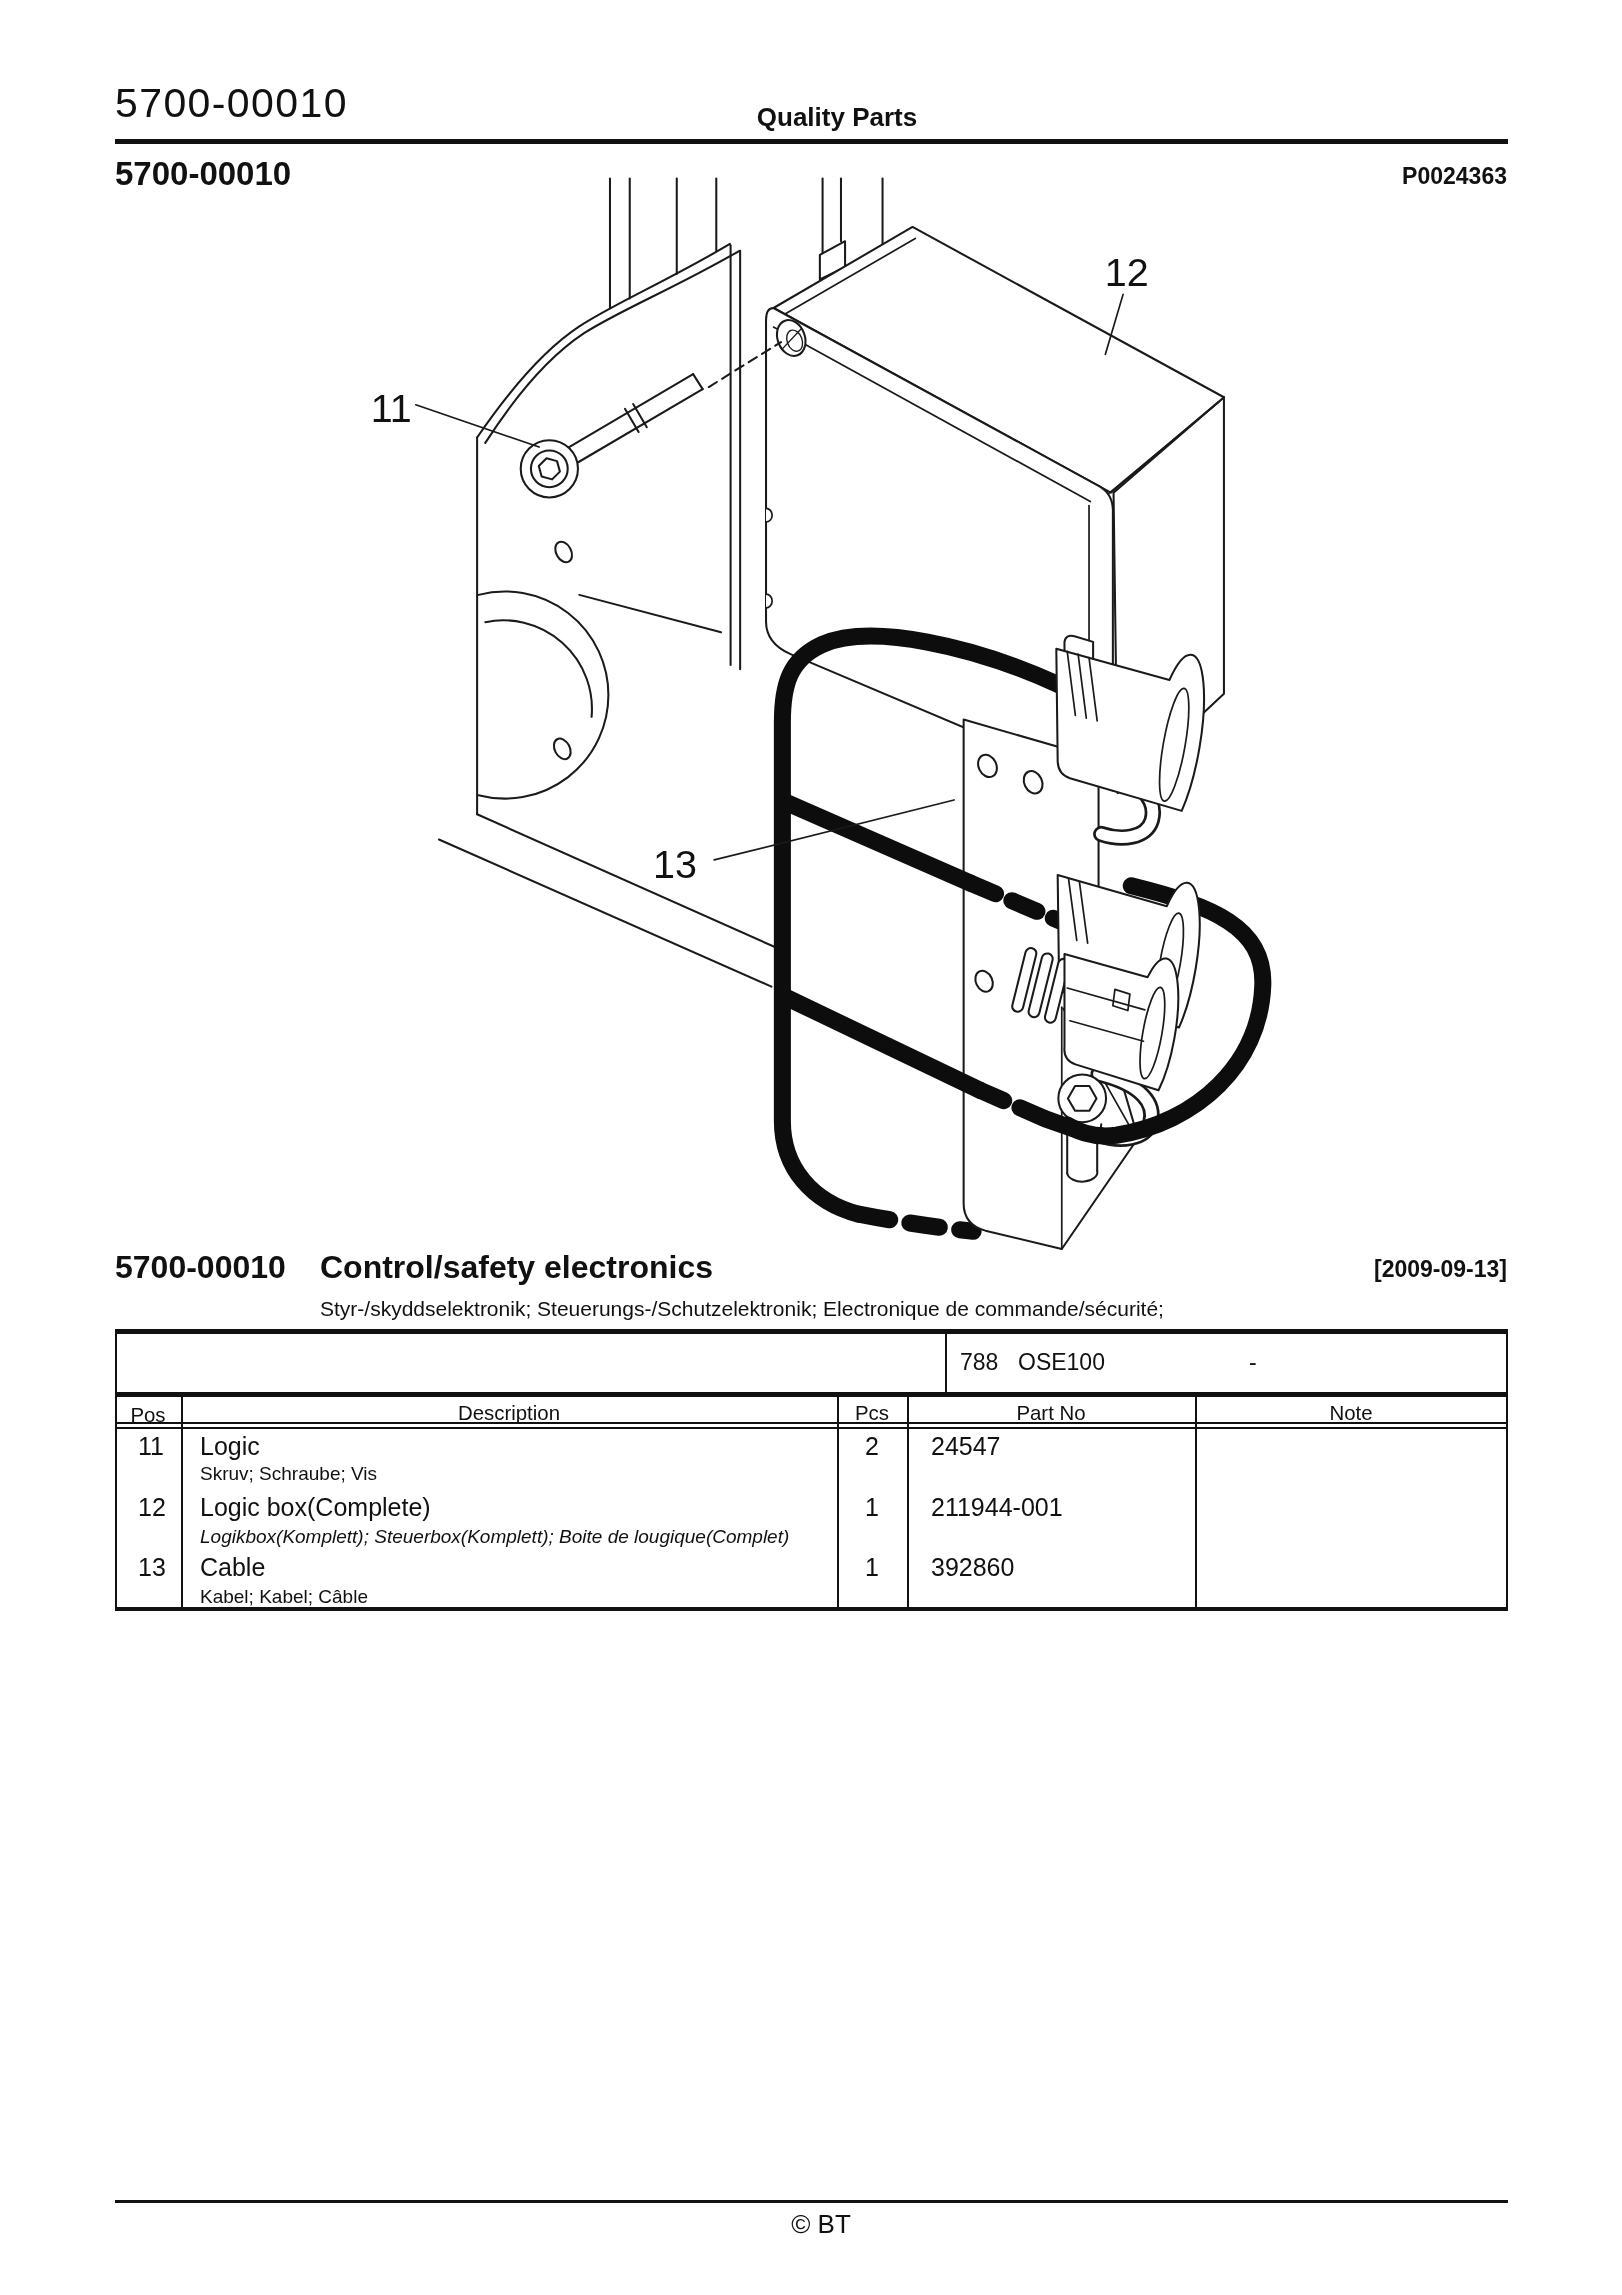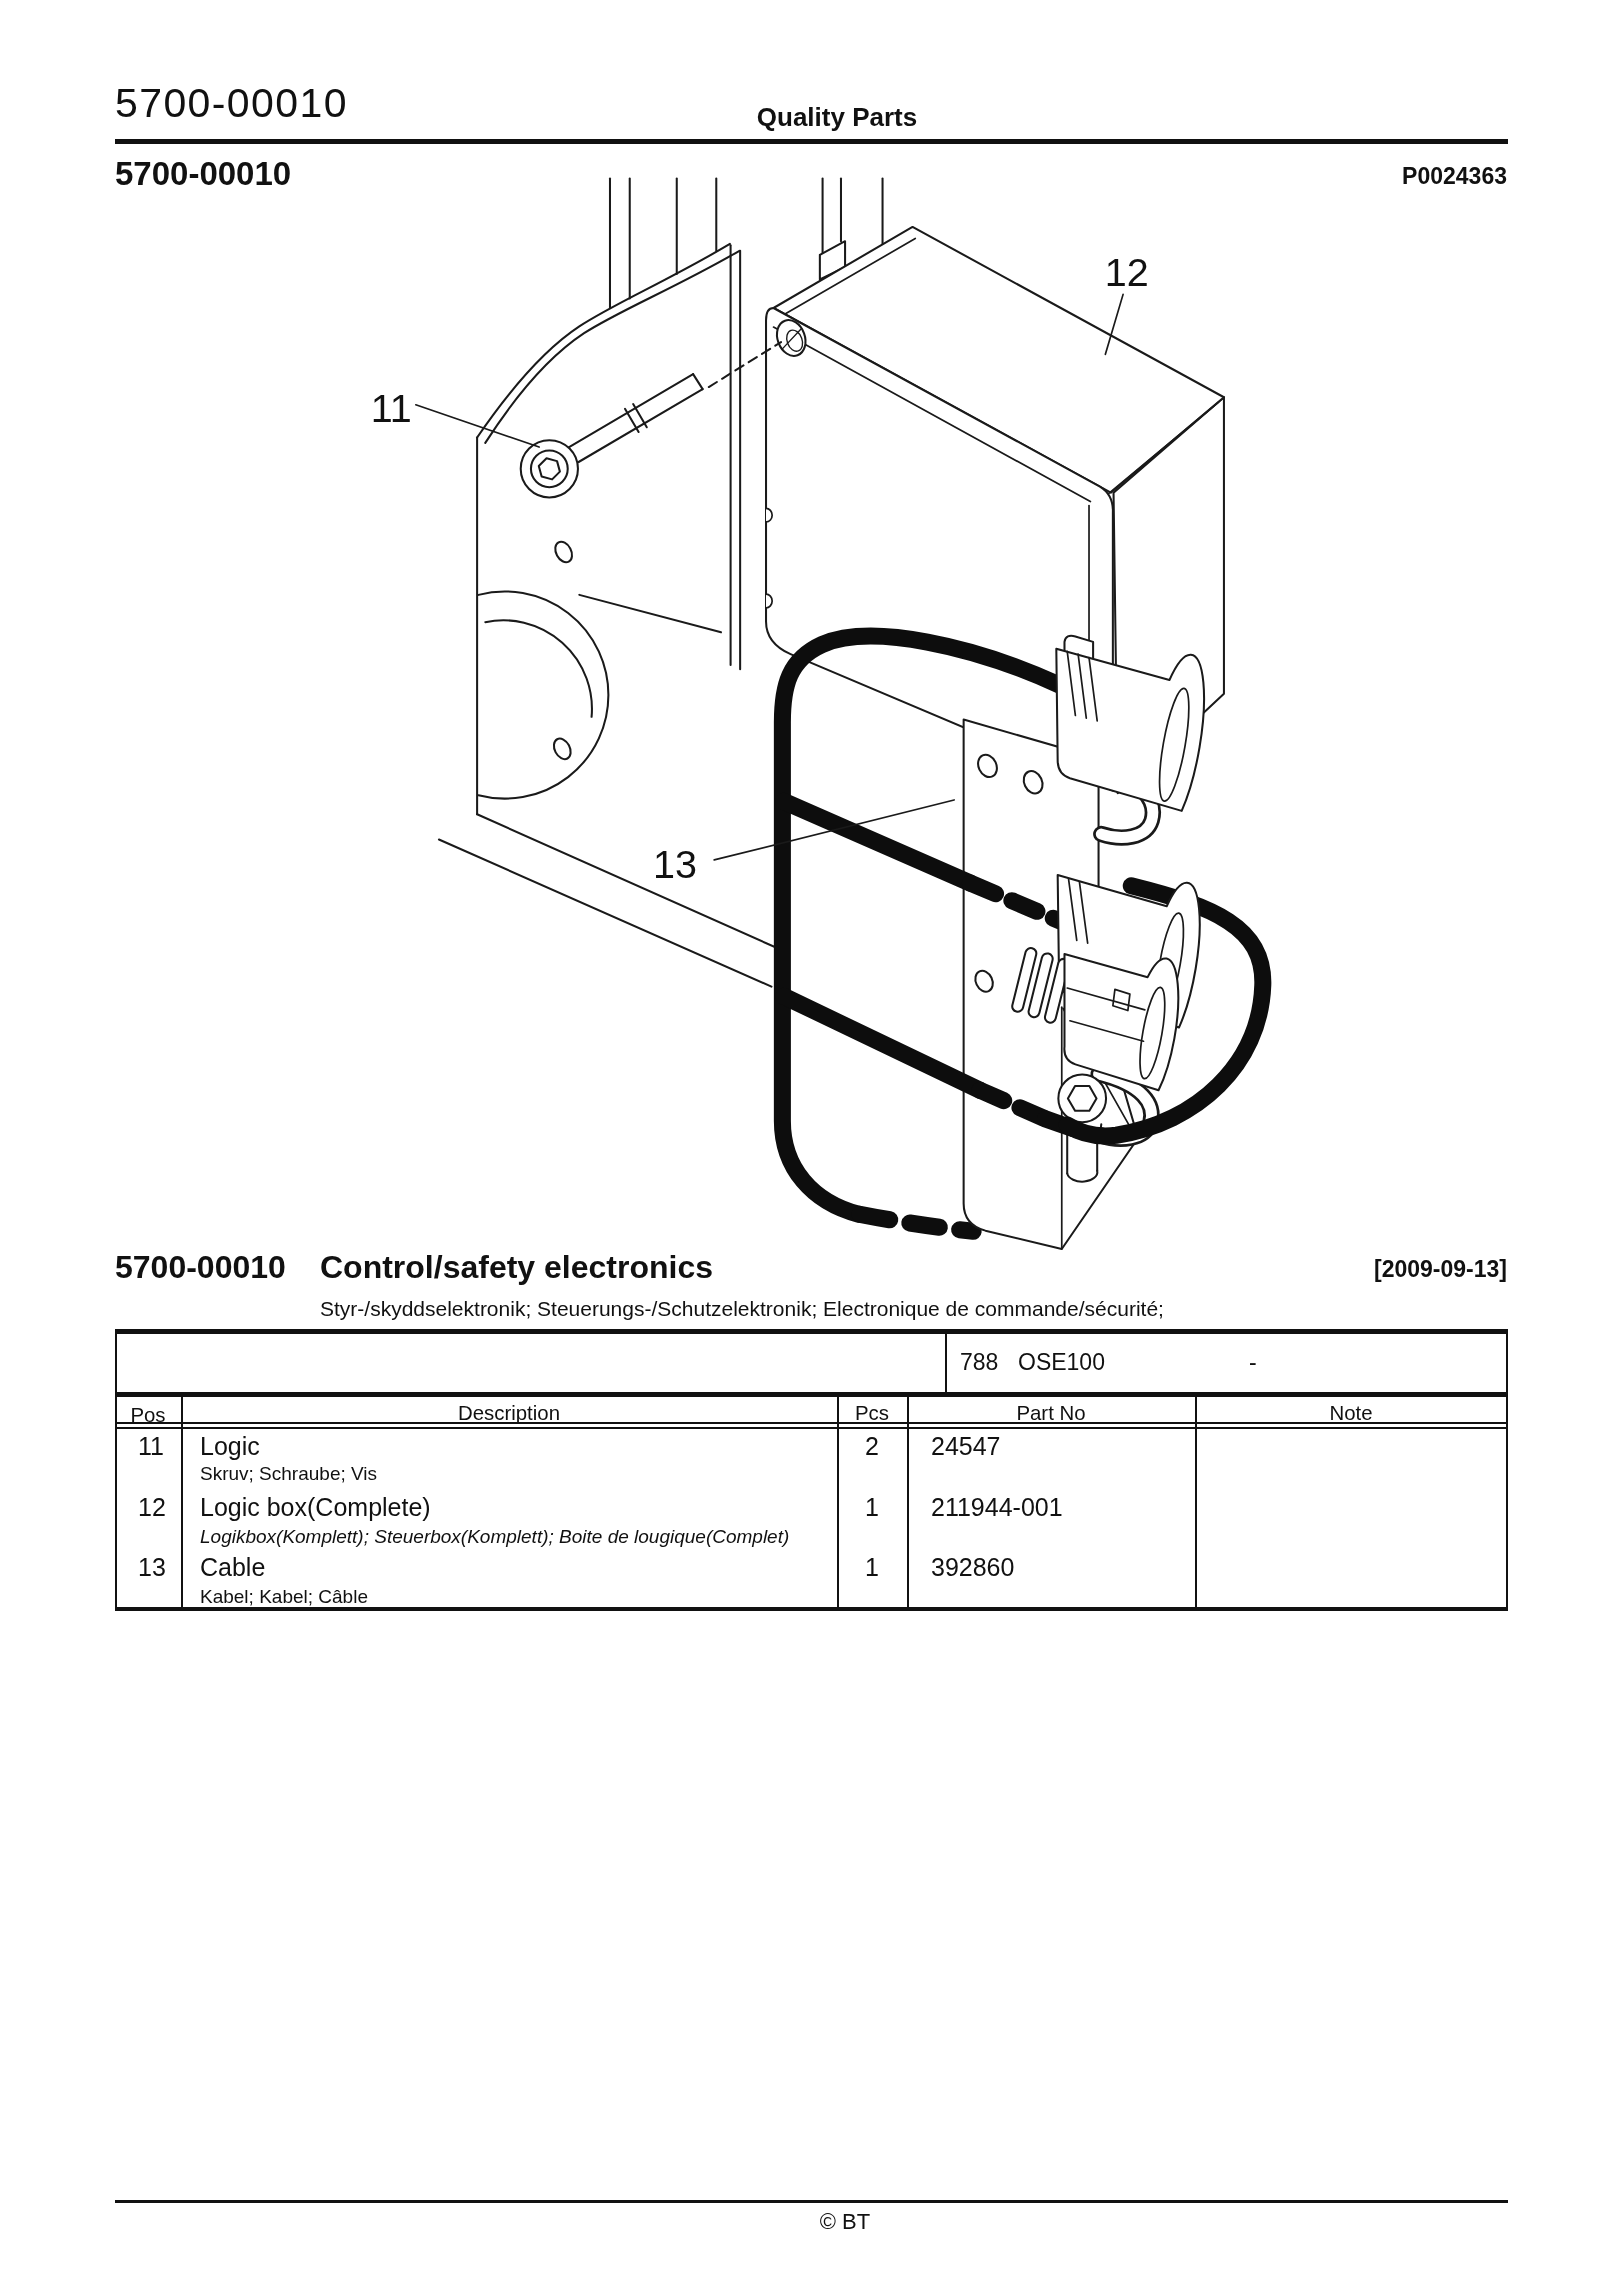--- a/index.html
+++ b/index.html
@@ -24,21 +24,21 @@
   #sec-sub{left:320px;top:1298px;font-size:21px;font-weight:400;}
   
   #table{position:absolute;left:115px;top:1329px;width:1393px;height:282px;}
   #table .cell{position:absolute;line-height:1;white-space:nowrap;}
   .fs-info{font-size:23px;}
   .fs-head{font-size:20.4px;}
   .fs-main{font-size:25px;}
   .fs-sub{font-size:19px;}
   
   #rule-bottom{left:115px;top:2200px;width:1393px;height:3.4px;}
-  #footer-copy{left:821px;top:2211px;transform:translateX(-50%);font-size:22px;font-weight:400;margin-left:24px;}
+  #footer-copy{left:821px;top:2211px;transform:translateX(-50%);font-size:26px;font-weight:400;}
   svg{position:absolute;left:0;top:0;}
   svg text{font-family:"Liberation Sans", sans-serif;}
 </style>
 </head>
 <body>
 
 <div id="page">
 
   <svg id="diagram" width="1622" height="2295" viewBox="0 0 2380 3368">
     <g fill="none" stroke="#1a1a1a" stroke-width="3" stroke-linecap="round" stroke-linejoin="round">

